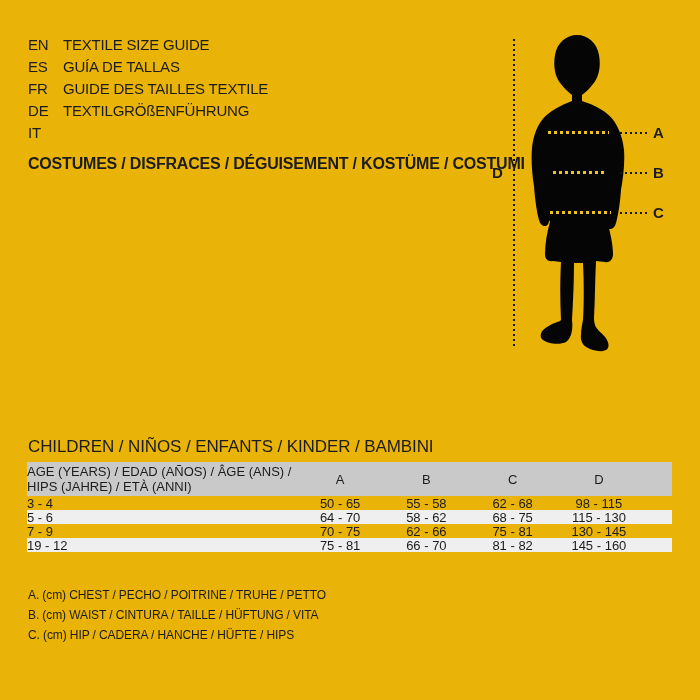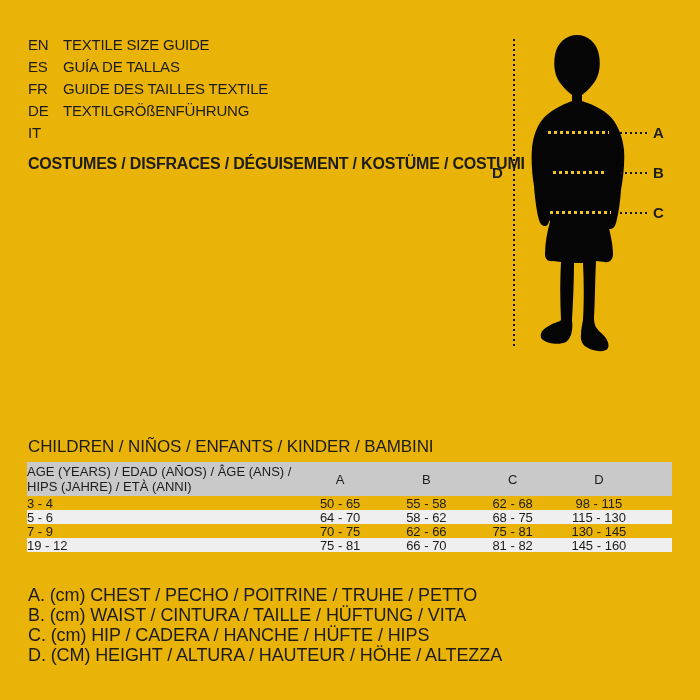--- a/index.html
+++ b/index.html
@@ -37,21 +37,21 @@
   .t-head{
     display:flex;align-items:center;background:#c9c9c9;min-height:34px;padding-right:30px;box-sizing:border-box;
   }
   .t-row{display:flex;align-items:center;height:14px;padding-right:30px;box-sizing:border-box;}
   .t-row:nth-child(even){background:#efefef;}
   .age-col{flex:none;width:270px;box-sizing:border-box;}
   .t-head .age-col{line-height:15px;font-size:13px;}
   .val-col{flex:1;text-align:center;}
   
   #measure-legend{position:absolute;left:28px;top:585px;list-style:none;margin:0;padding:0;}
-  #measure-legend li{height:20px;line-height:20px;font-size:18px;letter-spacing:-0.1px;}
+  #measure-legend li{height:20px;line-height:20px;font-size:12px;letter-spacing:-0.1px;}
 </style>
 </head>
 <body>
 
 <div id="page">
 
   <ul id="lang-list">
     <li>
       <span class="lang-code">EN</span>
       <span>TEXTILE SIZE GUIDE</span>
@@ -155,16 +155,15 @@
         <div class="val-col">81 - 82</div>
         <div class="val-col">145 - 160</div>
       </div>
     </div>
   </div>
 
   <ul id="measure-legend">
     <li>A. (cm) CHEST / PECHO / POITRINE / TRUHE / PETTO</li>
     <li>B. (cm) WAIST / CINTURA / TAILLE / HÜFTUNG / VITA</li>
     <li>C. (cm) HIP / CADERA / HANCHE / HÜFTE / HIPS</li>
-    <li>D. (CM) HEIGHT / ALTURA / HAUTEUR / HÖHE / ALTEZZA</li>
   </ul>
 
 </div>
 
 </body></html>

